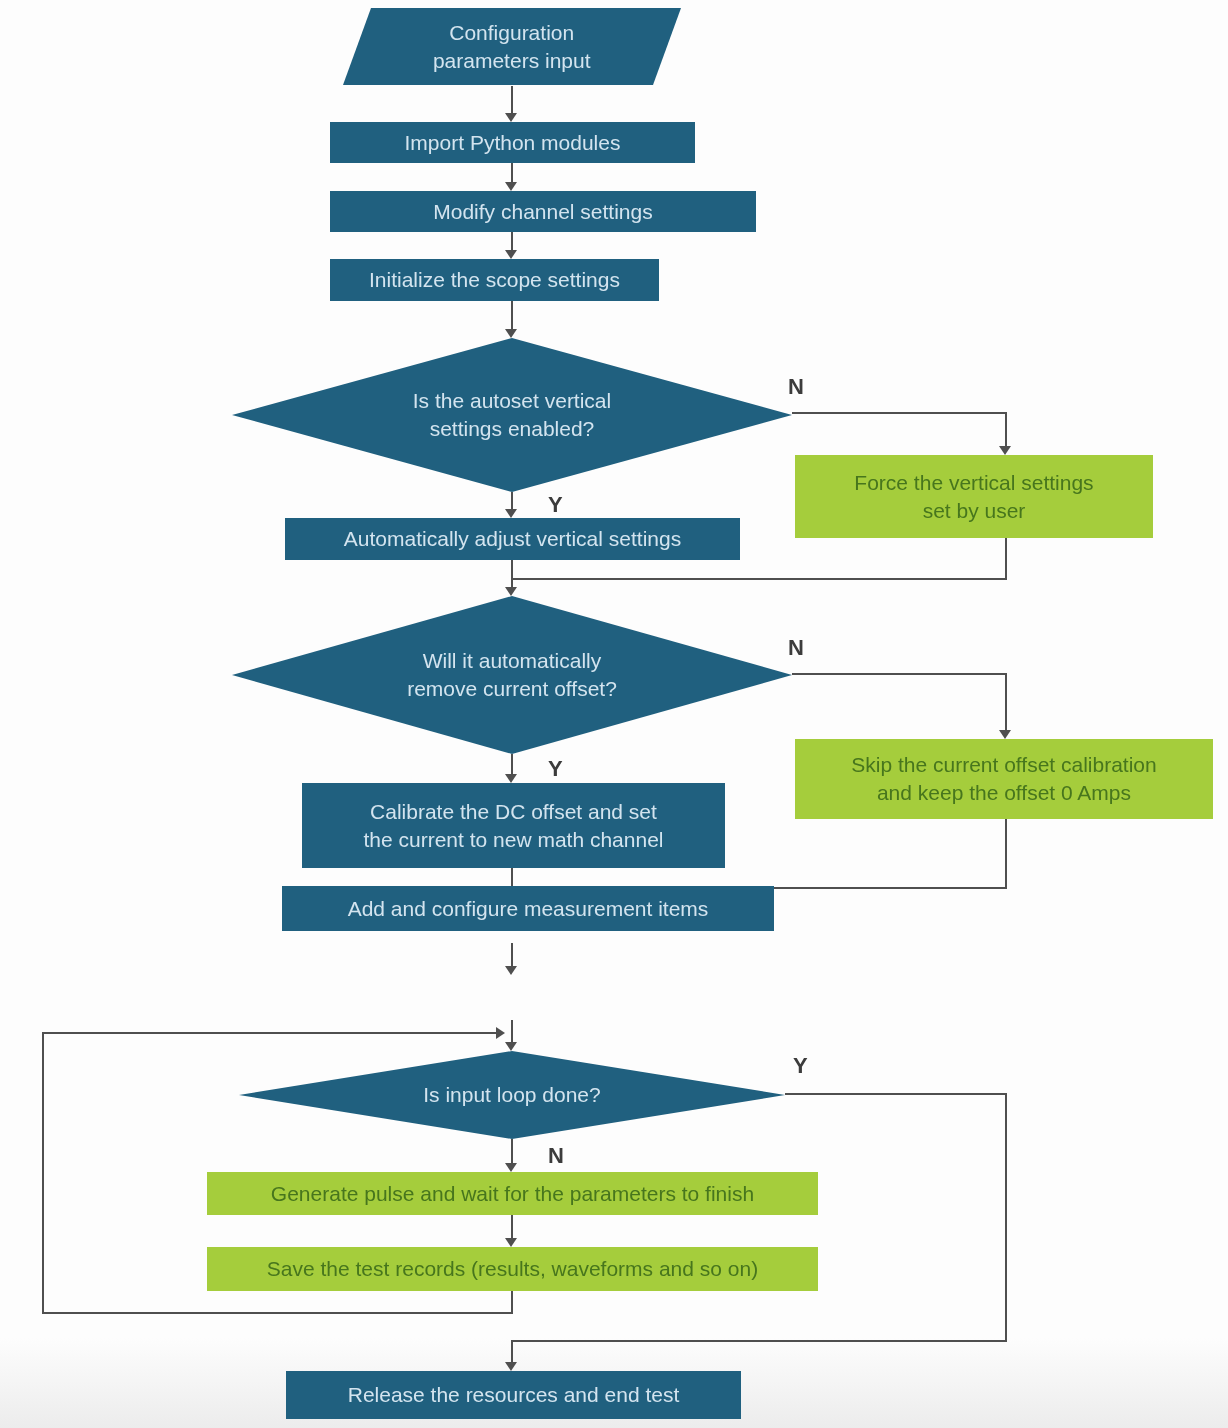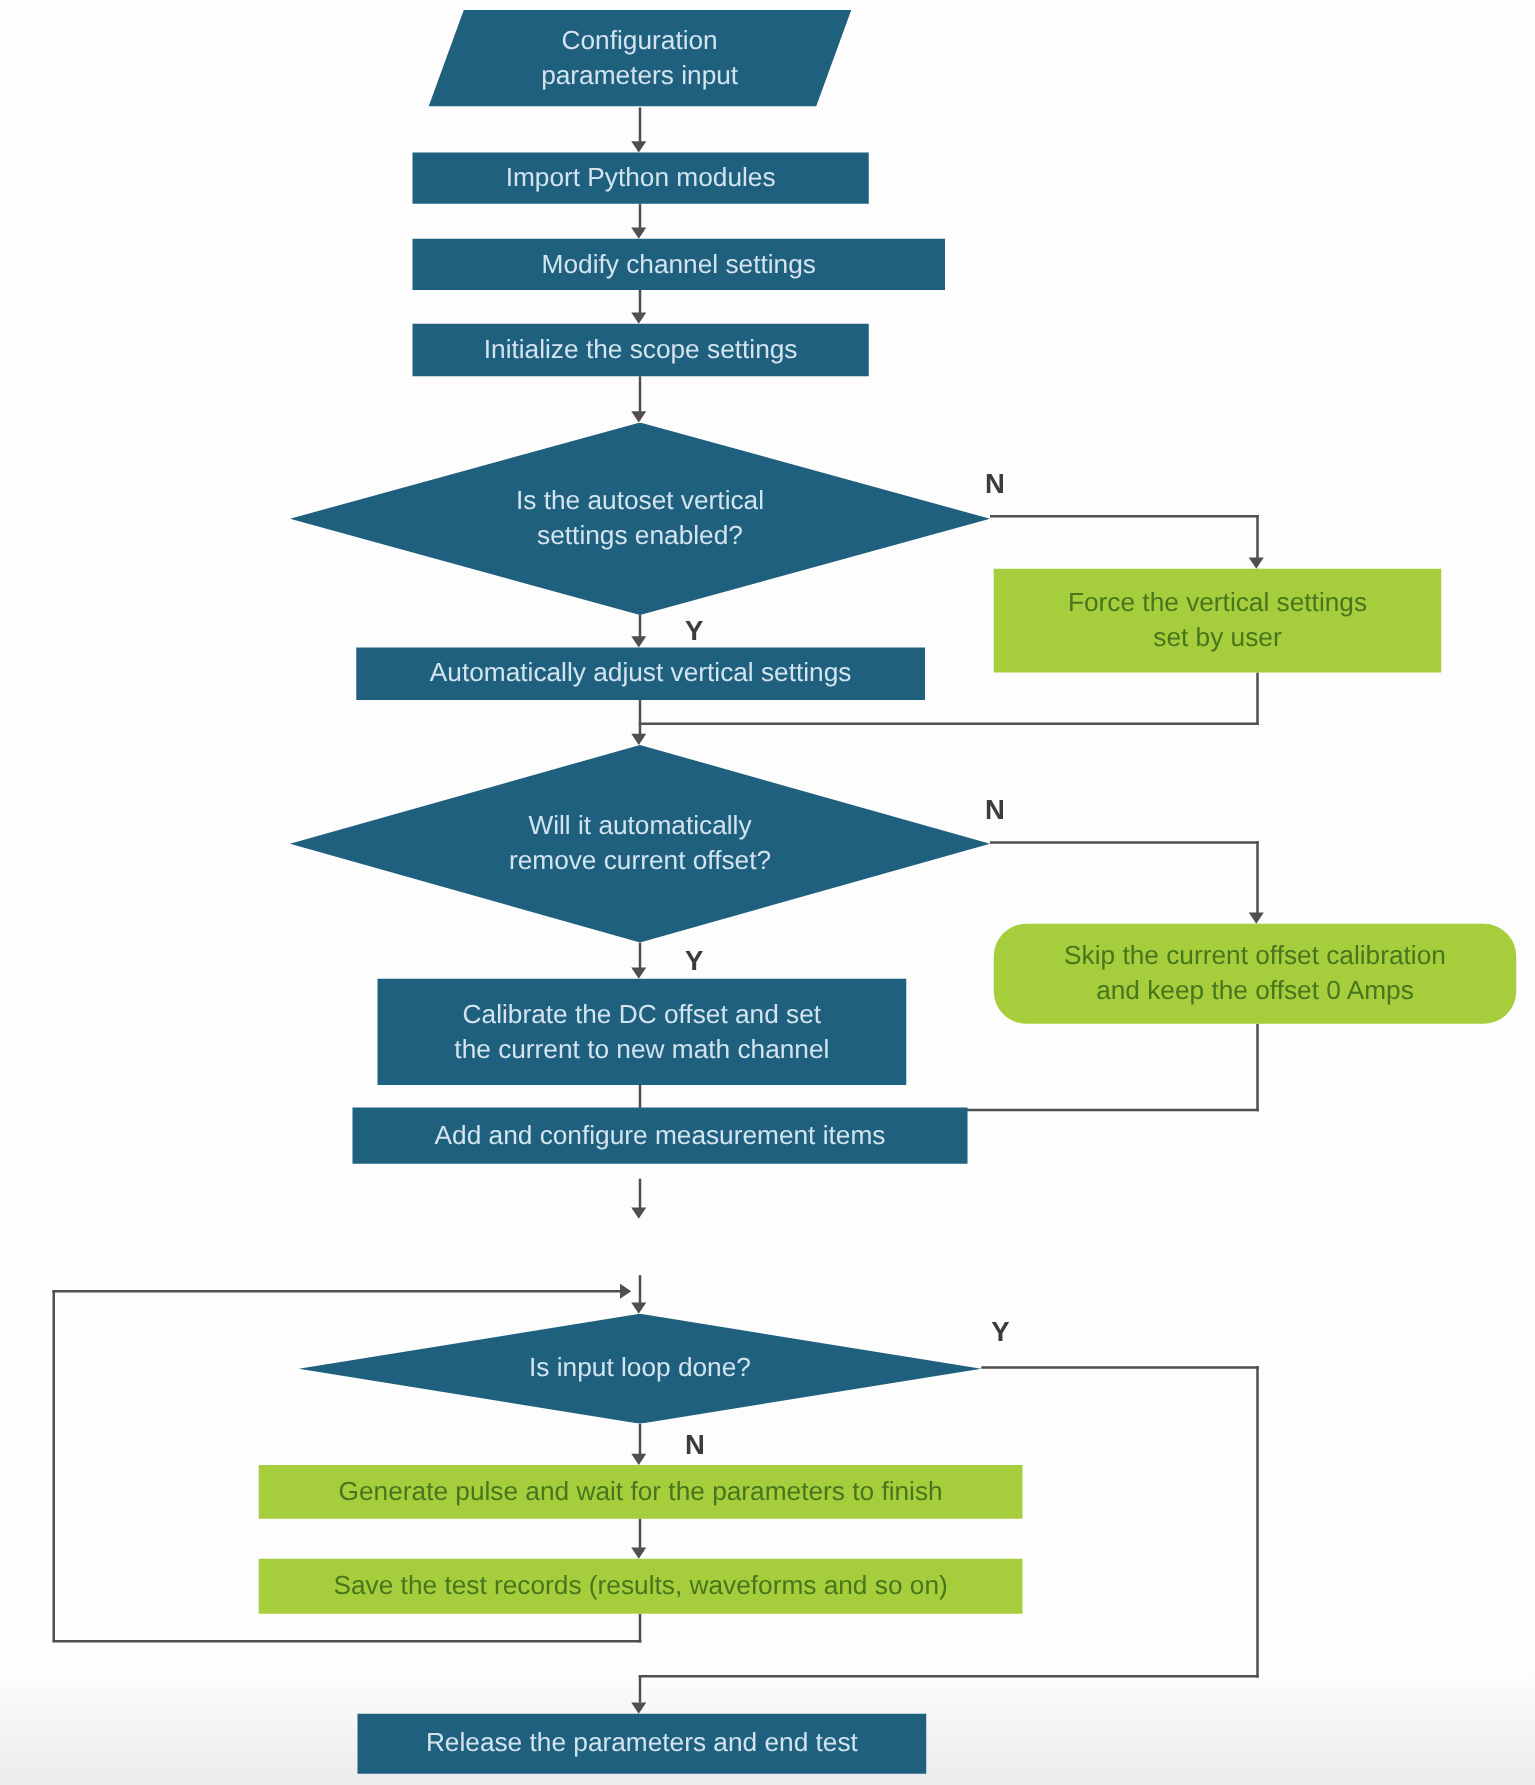--- a/index.html
+++ b/index.html
@@ -116,43 +116,43 @@
 
   <div class="node para blue" style="left:357px;top:8px;width:310px;height:77px;">
     <span class="unskew">Configuration
 parameters input</span>
   </div>
 
   <div class="node blue" style="left:330px;top:122px;width:365px;height:41px;">Import Python modules</div>
 
   <div class="node blue" style="left:330px;top:191px;width:426px;height:41px;">Modify channel settings</div>
 
-  <div class="node blue" style="left:330px;top:259px;width:365px;height:42px;">Initialize the scope settings</div>
+  <div class="node blue" style="left:330px;top:259px;width:329px;height:42px;">Initialize the scope settings</div>
 
   <div class="node diamond" style="left:232px;top:338px;width:560px;height:154px;">Is the autoset vertical
 settings enabled?</div>
 
   <div class="node green" style="left:795px;top:455px;width:358px;height:83px;">Force the vertical settings
 set by user</div>
 
   <div class="node blue" style="left:285px;top:518px;width:455px;height:42px;">Automatically adjust vertical settings</div>
 
   <div class="node diamond" style="left:232px;top:596px;width:560px;height:158px;">Will it automatically
 remove current offset?</div>
 
-  <div class="node green" style="left:795px;top:739px;width:418px;height:80px;border-radius:26px;">Skip the current offset calibration
+  <div class="node green" style="left:795px;top:739px;width:418px;height:80px;">Skip the current offset calibration
 and keep the offset 0 Amps</div>
 
   <div class="node blue" style="left:302px;top:783px;width:423px;height:85px;">Calibrate the DC offset and set
 the current to new math channel</div>
 
   <div class="node blue" style="left:282px;top:886px;width:492px;height:45px;">Add and configure measurement items</div>
 
 
   <div class="node diamond" style="left:239px;top:1051px;width:546px;height:88px;">Is input loop done?</div>
 
   <div class="node green" style="left:207px;top:1172px;width:611px;height:43px;">Generate pulse and wait for the parameters to finish</div>
 
   <div class="node green" style="left:207px;top:1247px;width:611px;height:44px;">Save the test records (results, waveforms and so on)</div>
 
-  <div class="node blue" style="left:286px;top:1371px;width:455px;height:48px;">Release the parameters and end test</div>
+  <div class="node blue" style="left:286px;top:1371px;width:455px;height:48px;">Release the resources and end test</div>
 
 </div>
 
 </body></html>

